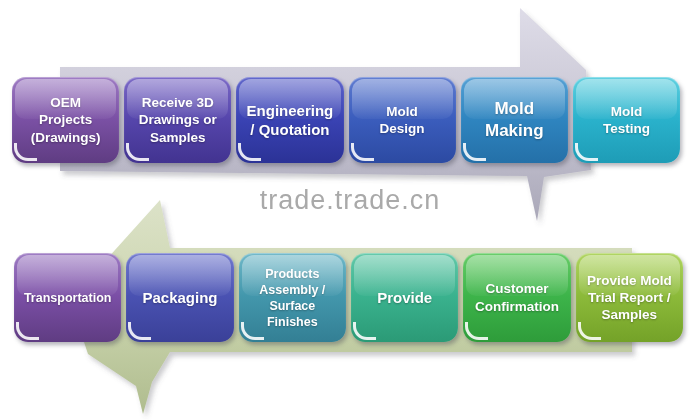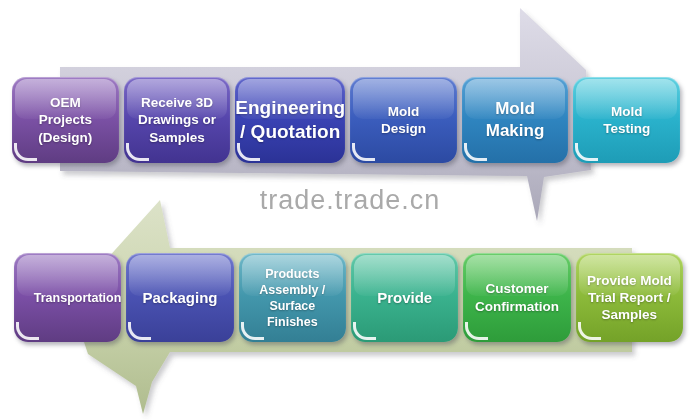--- a/index.html
+++ b/index.html
@@ -58,46 +58,46 @@
       </filter>
     </defs>
     <polygon points="60,67 520,67 520,8 586,70 591,170 544,177 537,221 527,176 60,171" fill="url(#grad-f)" filter="url(#soft)"></polygon>
     <polygon points="632,248 170,248 160,200 70,300 88,354 136,386 143,414 152,382 170,352 632,352" fill="url(#grad-r)" filter="url(#soft)"></polygon>
   </svg>
 
   <div class="row" id="row-forward">
       <div class="step" style="background: linear-gradient(rgb(156, 121, 194) 0%, rgb(123, 81, 165) 48%, rgb(95, 60, 130) 100%); font-size: 13.5px;">
         <div class="ln">OEM</div>
         <div class="ln">Projects</div>
-        <div class="ln">(Design)</div>
+        <div class="ln">(Drawings)</div>
       </div>
       <div class="step" style="background: linear-gradient(rgb(122, 104, 198) 0%, rgb(86, 70, 172) 48%, rgb(66, 51, 144) 100%); font-size: 13.5px;">
         <div class="ln">Receive 3D</div>
         <div class="ln">Drawings or</div>
         <div class="ln">Samples</div>
       </div>
-      <div class="step" style="background: linear-gradient(rgb(94, 100, 202) 0%, rgb(58, 67, 180) 48%, rgb(43, 50, 150) 100%); font-size: 19px;">
+      <div class="step" style="background: linear-gradient(rgb(94, 100, 202) 0%, rgb(58, 67, 180) 48%, rgb(43, 50, 150) 100%); font-size: 15px;">
         <div class="ln">Engineering</div>
         <div class="ln">/ Quotation</div>
       </div>
       <div class="step" style="background: linear-gradient(rgb(94, 123, 208) 0%, rgb(59, 93, 189) 48%, rgb(44, 74, 162) 100%); font-size: 13.5px;">
         <div class="ln">Mold</div>
         <div class="ln">Design</div>
       </div>
       <div class="step" style="background: linear-gradient(rgb(85, 160, 212) 0%, rgb(47, 133, 192) 48%, rgb(36, 112, 168) 100%); font-size: 17px; border-radius: 13px;">
         <div class="ln">Mold</div>
         <div class="ln">Making</div>
       </div>
       <div class="step" style="background: linear-gradient(rgb(94, 208, 224) 0%, rgb(42, 178, 204) 48%, rgb(30, 156, 182) 100%); font-size: 13.5px;">
         <div class="ln">Mold</div>
         <div class="ln">Testing</div>
       </div>
     </div>
   <div class="row" id="row-return">
-      <div class="step" style="background: linear-gradient(rgb(156, 121, 194) 0%, rgb(123, 79, 166) 48%, rgb(95, 60, 130) 100%); font-size: 12.5px; align-items: flex-end;">
+      <div class="step" style="background: linear-gradient(rgb(156, 121, 194) 0%, rgb(123, 79, 166) 48%, rgb(95, 60, 130) 100%); font-size: 12.5px;">
         <div class="ln">Transportation</div>
       </div>
       <div class="step" style="background: linear-gradient(rgb(112, 120, 206) 0%, rgb(74, 82, 178) 48%, rgb(58, 64, 152) 100%); font-size: 15px;">
         <div class="ln">Packaging</div>
       </div>
       <div class="step" style="background: linear-gradient(rgb(111, 184, 200) 0%, rgb(67, 151, 172) 48%, rgb(51, 127, 148) 100%); font-size: 12.5px;">
         <div class="ln">Products</div>
         <div class="ln">Assembly /</div>
         <div class="ln">Surface</div>
         <div class="ln">Finishes</div>

